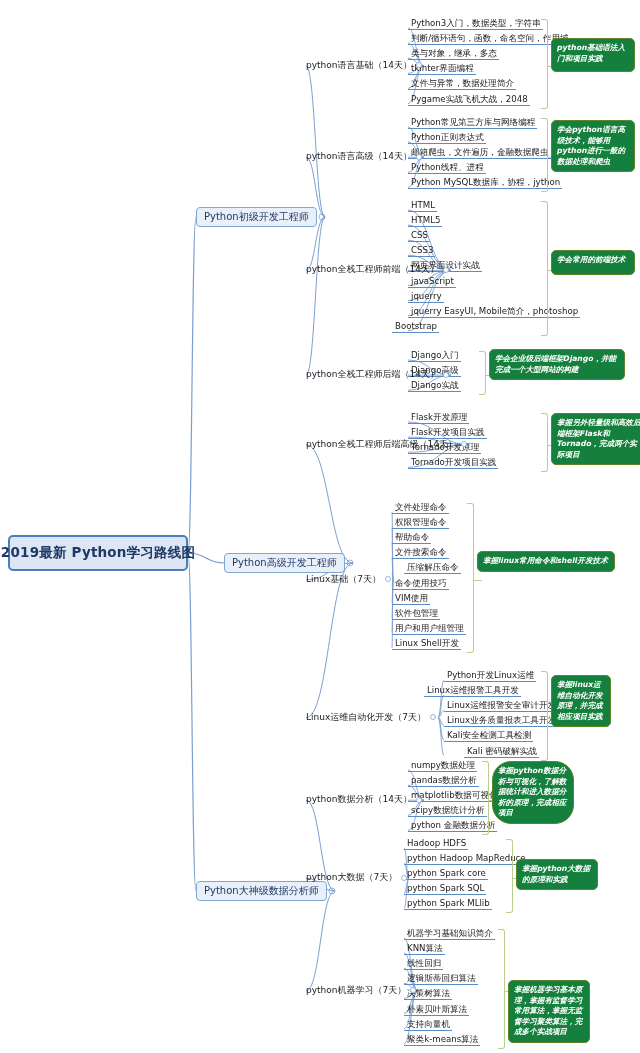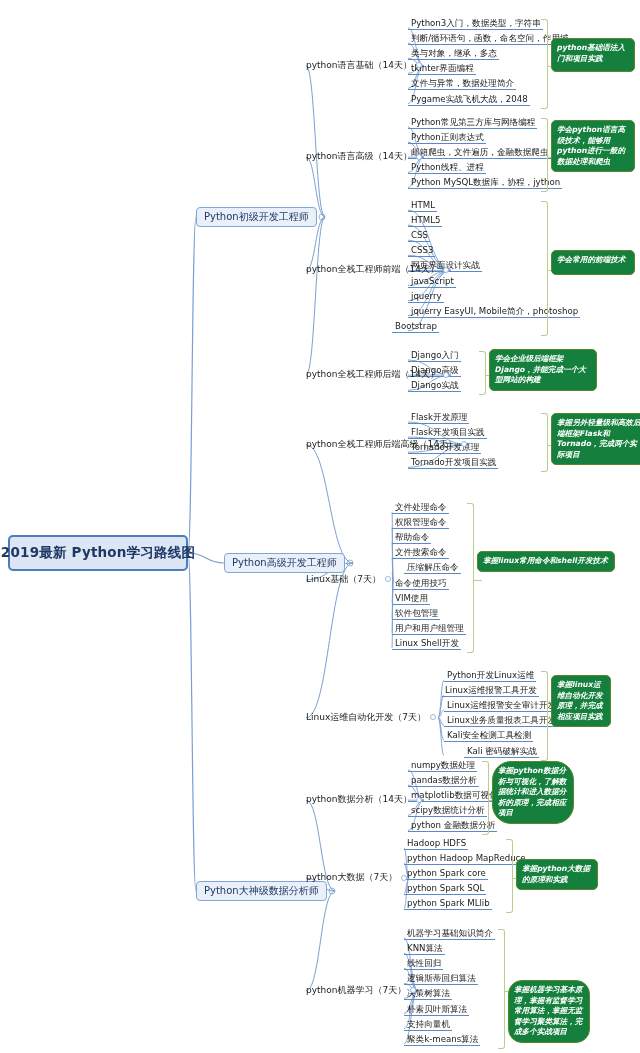--- a/index.html
+++ b/index.html
@@ -226,21 +226,21 @@
       <div class="group-label" style="left: 306px; top: 264.4px;"><span>python全栈工程师前端（14天）</span><span class="dot"></span></div>
       <div class="bracket" style="left: 541px; top: 201px; height: 134.8px;"></div>
       <div class="bracket-stub" style="left: 548px; top: 270.4px;"></div>
       <div class="callout" style="left: 551px; top: 250px; width: 84px; min-height: 25px;">学会常用的前端技术</div>
       <div class="leaf" style="left: 408px; top: 350px;">Django入门</div>
       <div class="leaf" style="left: 408px; top: 365.1px;">Django高级</div>
       <div class="leaf" style="left: 408px; top: 380.2px;">Django实战</div>
       <div class="group-label" style="left: 306px; top: 369.1px;"><span>python全栈工程师后端（14天）</span><span class="dot"></span></div>
       <div class="bracket" style="left: 479px; top: 351px; height: 44.2px;"></div>
       <div class="bracket-stub" style="left: 486px; top: 375.1px;"></div>
-      <div class="callout" style="left: 489px; top: 349px; width: 108px; min-height: 25px;">学会企业级后端框架Django，并能完成一个大型网站的构建</div>
+      <div class="callout" style="left: 489px; top: 349px; width: 136px; min-height: 25px;">学会企业级后端框架Django，并能完成一个大型网站的构建</div>
       <div class="leaf" style="left: 408px; top: 412px;">Flask开发原理</div>
       <div class="leaf" style="left: 408px; top: 427.1px;">Flask开发项目实践</div>
       <div class="leaf" style="left: 408px; top: 442.2px;">Tornado开发原理</div>
       <div class="leaf" style="left: 408px; top: 457.3px;">Tornado开发项目实践</div>
       <div class="group-label" style="left: 306px; top: 438.65px;"><span>python全栈工程师后端高级（14天）</span><span class="dot"></span></div>
       <div class="bracket" style="left: 541px; top: 413px; height: 59.3px;"></div>
       <div class="bracket-stub" style="left: 548px; top: 444.65px;"></div>
       <div class="callout" style="left: 551px; top: 413px; width: 96px; min-height: 50px;">掌握另外轻量级和高效后端框架Flask和Tornado，完成两个实际项目</div>
       <div class="leaf" style="left: 392px; top: 502px;">文件处理命令</div>
       <div class="leaf" style="left: 392px; top: 517.1px;">权限管理命令</div>
@@ -250,21 +250,21 @@
       <div class="leaf" style="left: 392px; top: 577.5px;">命令使用技巧</div>
       <div class="leaf" style="left: 392px; top: 592.6px;">VIM使用</div>
       <div class="leaf" style="left: 392px; top: 607.7px;">软件包管理</div>
       <div class="leaf" style="left: 392px; top: 622.8px;">用户和用户组管理</div>
       <div class="leaf" style="left: 392px; top: 637.9px;">Linux Shell开发</div>
       <div class="group-label" style="left: 306px; top: 573.95px;"><span>Linux基础（7天）</span><span class="dot"></span></div>
       <div class="bracket" style="left: 467px; top: 503px; height: 149.9px;"></div>
       <div class="bracket-stub" style="left: 474px; top: 579.95px;"></div>
       <div class="callout" style="left: 477px; top: 551px; width: 138px; min-height: 17px;">掌握linux常用命令和shell开发技术</div>
       <div class="leaf" style="left: 444px; top: 670px;">Python开发Linux运维</div>
-      <div class="leaf" style="left: 442px; top: 685.1px; text-align: center;">Linux运维报警工具开发</div>
+      <div class="leaf" style="left: 424px; top: 685.1px; text-align: center;">Linux运维报警工具开发</div>
       <div class="leaf" style="left: 444px; top: 700.2px;">Linux运维报警安全审计开发</div>
       <div class="leaf" style="left: 444px; top: 715.3px;">Linux业务质量报表工具开发</div>
       <div class="leaf" style="left: 444px; top: 730.4px;">Kali安全检测工具检测</div>
       <div class="leaf" style="left: 444px; top: 745.5px; margin-left: 20px;">Kali 密码破解实战</div>
       <div class="group-label" style="left: 306px; top: 711.75px;"><span>Linux运维自动化开发（7天）</span><span class="dot"></span></div>
       <div class="bracket" style="left: 541px; top: 671px; height: 89.5px;"></div>
       <div class="bracket-stub" style="left: 548px; top: 717.75px;"></div>
       <div class="callout" style="left: 551px; top: 675px; width: 60px; min-height: 42px;">掌握linux运维自动化开发原理，并完成相应项目实践</div>
       <div class="leaf" style="left: 408px; top: 760px;">numpy数据处理</div>
       <div class="leaf" style="left: 408px; top: 775.1px;">pandas数据分析</div>
@@ -288,15 +288,15 @@
       <div class="leaf" style="left: 404px; top: 943.1px;">KNN算法</div>
       <div class="leaf" style="left: 404px; top: 958.2px;">线性回归</div>
       <div class="leaf" style="left: 404px; top: 973.3px;">逻辑斯蒂回归算法</div>
       <div class="leaf" style="left: 404px; top: 988.4px;">决策树算法</div>
       <div class="leaf" style="left: 404px; top: 1003.5px;">朴素贝叶斯算法</div>
       <div class="leaf" style="left: 404px; top: 1018.6px;">支持向量机</div>
       <div class="leaf" style="left: 404px; top: 1033.7px;">聚类k-means算法</div>
       <div class="group-label" style="left: 306px; top: 984.85px;"><span>python机器学习（7天）</span><span class="dot"></span></div>
       <div class="bracket" style="left: 498px; top: 929px; height: 119.7px;"></div>
       <div class="bracket-stub" style="left: 505px; top: 990.85px;"></div>
-      <div class="callout" style="left: 508px; top: 980px; width: 82px; min-height: 44px; border-radius: 14px;">掌握机器学习基本原理，掌握有监督学习常用算法，掌握无监督学习聚类算法，完成多个实战项目</div>
+      <div class="callout" style="left: 508px; top: 980px; width: 82px; min-height: 44px;">掌握机器学习基本原理，掌握有监督学习常用算法，掌握无监督学习聚类算法，完成多个实战项目</div>
     </div>
 </div>
 
 </body></html>

